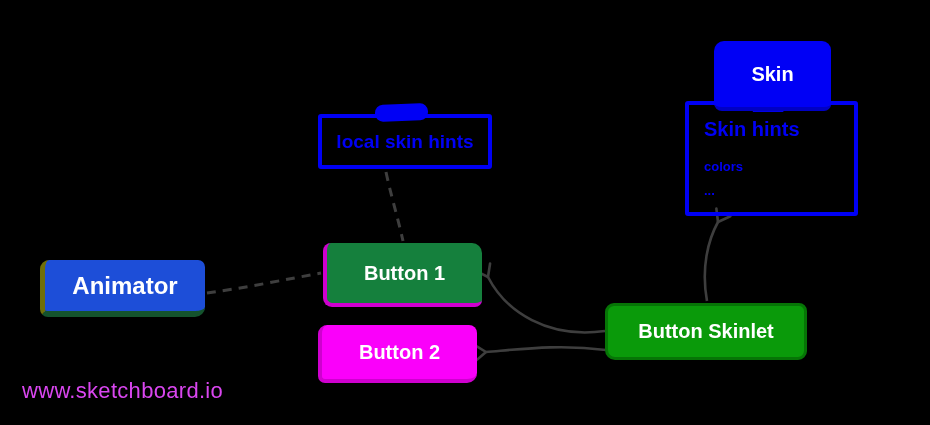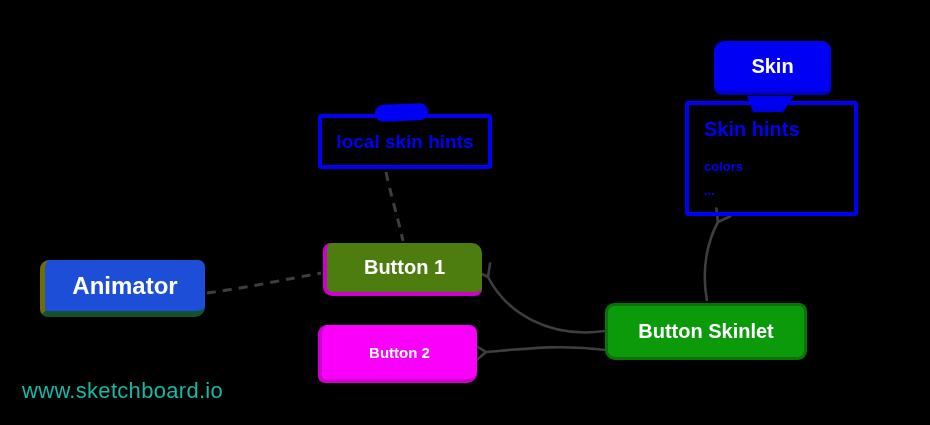--- a/index.html
+++ b/index.html
@@ -21,49 +21,49 @@
     position: absolute;
     display: flex;
     align-items: center;
     justify-content: center;
     font-weight: bold;
     color: #ffffff;
     cursor: default;
   }
   
   .node-skin {
-    left: 714px; top: 41px; width: 117px; height: 54px;
+    left: 714px; top: 41px; width: 117px; height: 70px;
     background: #0000f5;
     border-radius: 10px 9px 7px 8px;
     border-bottom: 4px solid #0000c4;
     font-size: 20px;
   }
   .node-animator {
     left: 40px; top: 260px; width: 165px; height: 57px;
     background: #1d4ed8;
     border-left: 5px solid #6f6f08;
     border-bottom: 6px solid #14532d;
     border-radius: 9px 7px 10px 8px;
     font-size: 24px;
   }
   .node-button1 {
-    left: 323px; top: 243px; width: 159px; height: 53px;
-    background: #4d7c0f;
+    left: 323px; top: 243px; width: 159px; height: 64px;
+    background: #15803d;
     border-left: 4px solid #cf00cf;
     border-bottom: 4px solid #cf00cf;
     border-radius: 8px 10px 7px 9px;
     font-size: 20px;
   }
   .node-button2 {
     left: 318px; top: 325px; width: 159px; height: 58px;
     background: #fa00fa;
     border-left: 4px solid #cf00cf;
     border-bottom: 4px solid #cf00cf;
     border-radius: 9px 8px 10px 7px;
-    font-size: 15px;
+    font-size: 20px;
   }
   .node-skinlet {
     left: 605px; top: 303px; width: 202px; height: 57px;
     background: #0a9a0a;
     border: 3px solid #067506;
     border-radius: 9px 8px 9px 10px;
     font-size: 20px;
   }
   
   .node-local-hints {
@@ -99,21 +99,21 @@
     font-weight: bold;
     line-height: 19px;
     display: block;
     margin-top: 16px;
   }
   .skin-hints-item.more { margin-top: 5px; }
   .watermark {
     position: absolute;
     left: 22px; top: 378px;
     font-size: 22px;
-    color: #14b8a6;
+    color: #d946ef;
     letter-spacing: 0.3px;
   }
 </style>
 </head>
 <body>
 
 <div class="canvas">
 
   <svg class="edge-layer" viewBox="0 0 930 425" xmlns="http://www.w3.org/2000/svg">
     <defs>

